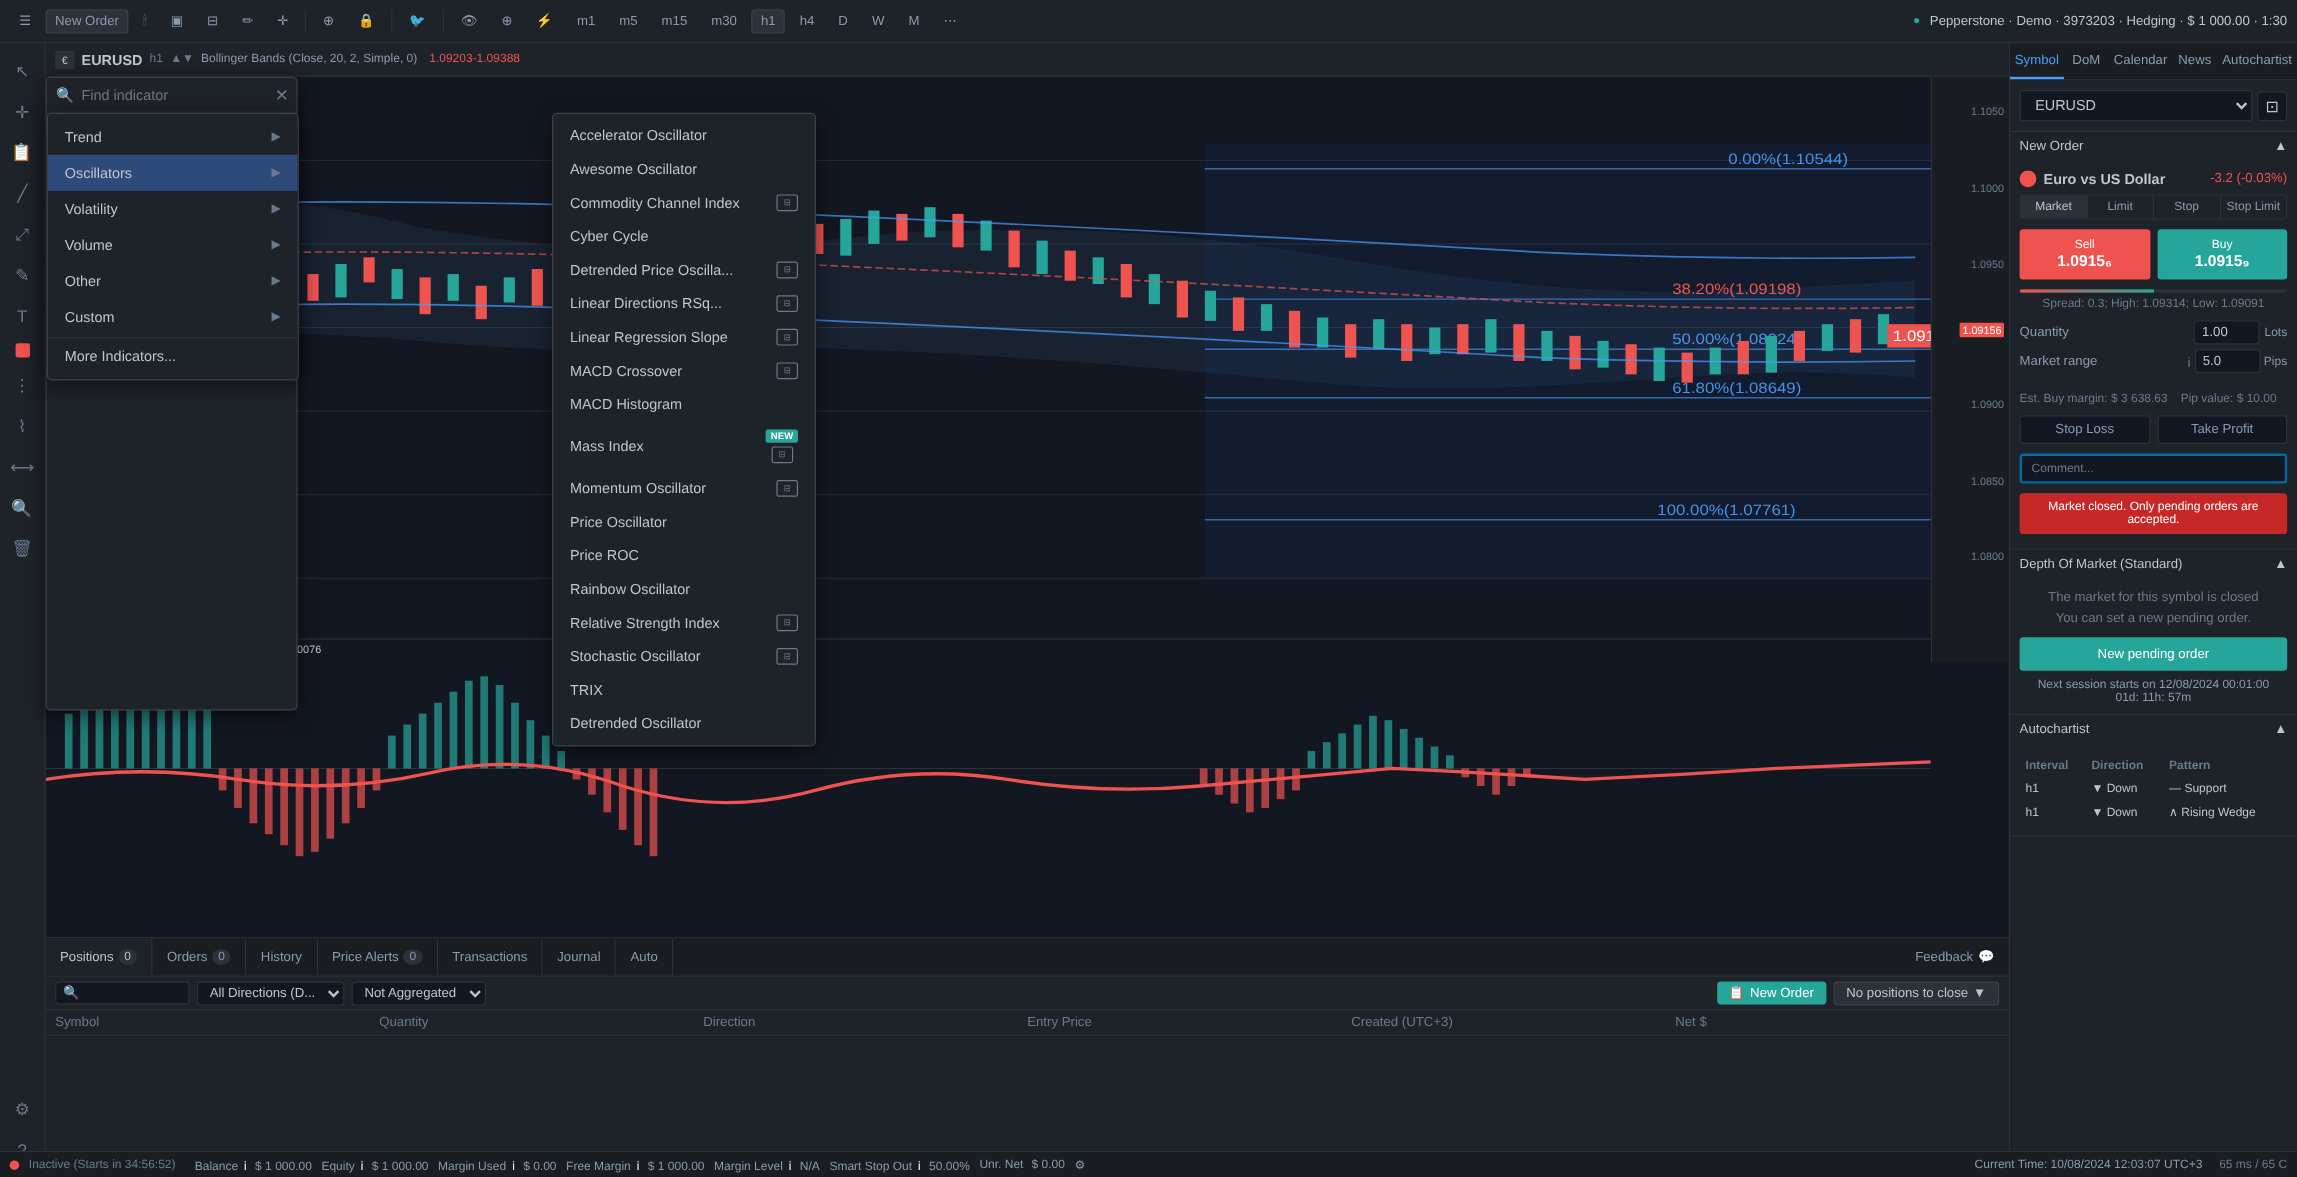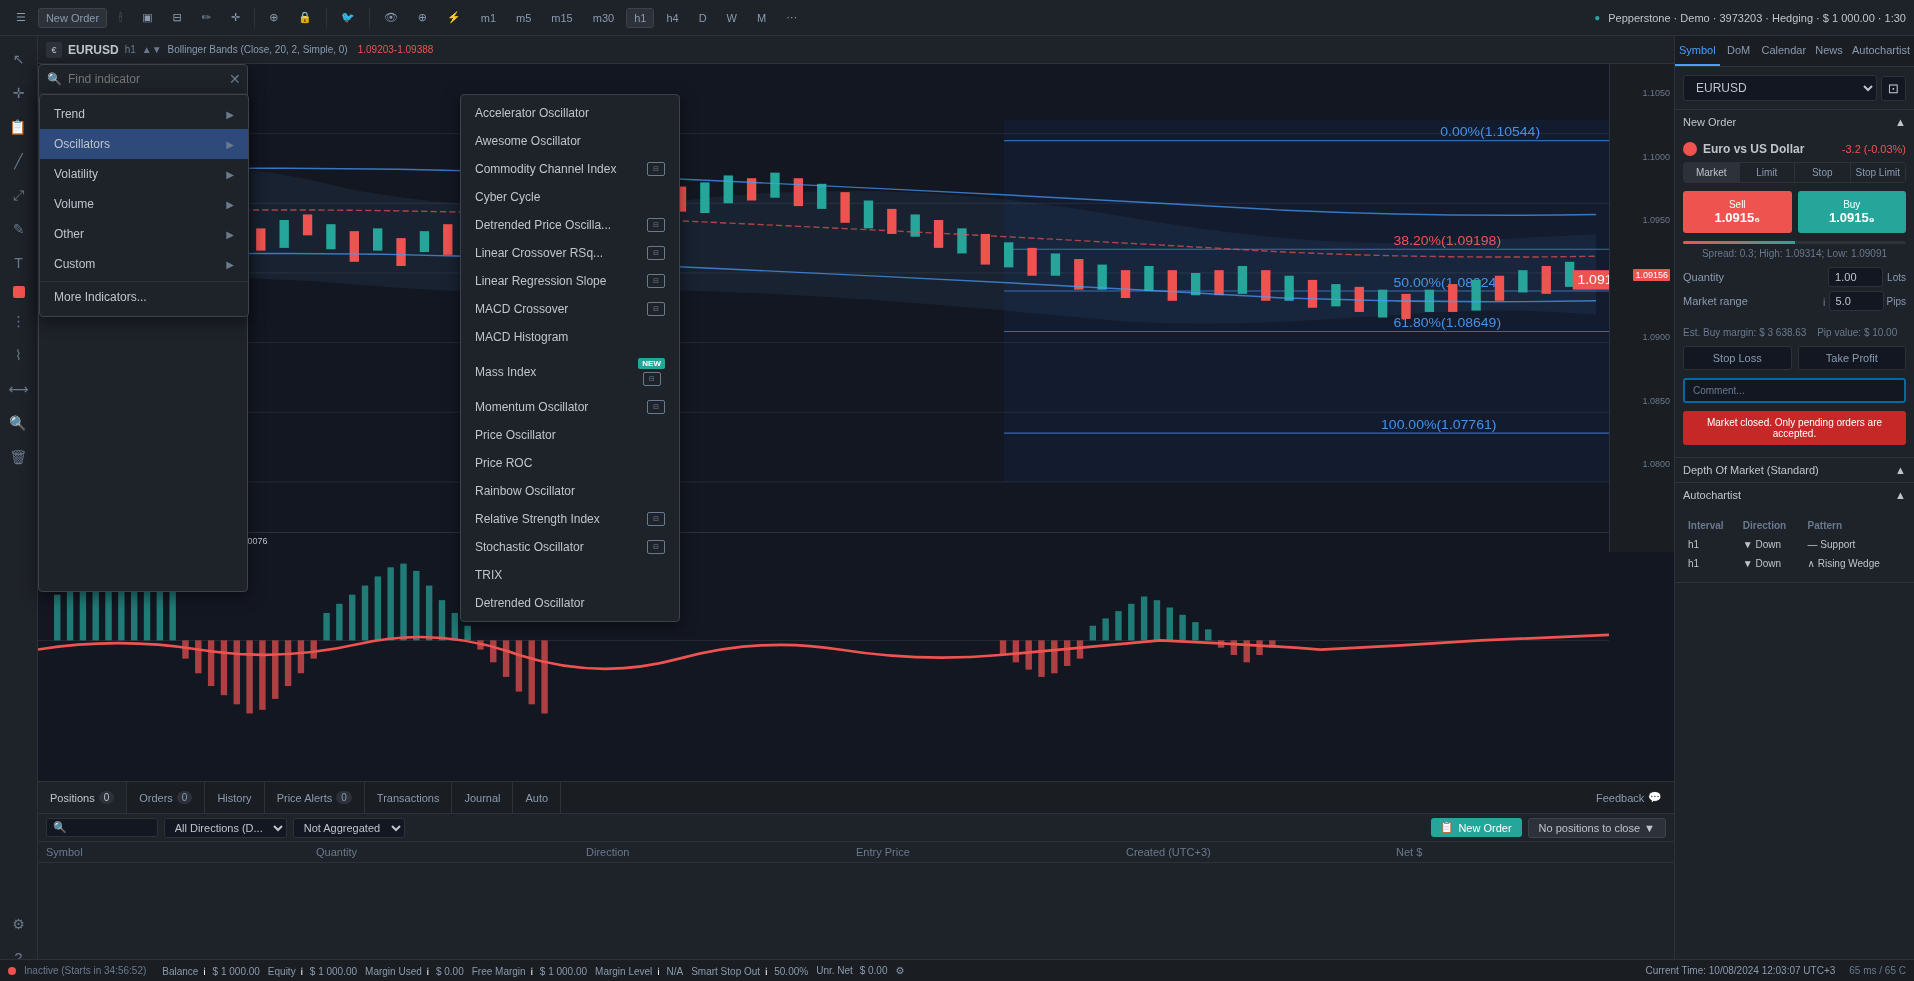--- a/index.html
+++ b/index.html
@@ -886,21 +886,21 @@
         <div class="indicator-icon">⊟</div>
       </div>
       <div class="oscillator-item">
         <span>Cyber Cycle</span>
       </div>
       <div class="oscillator-item">
         <span>Detrended Price Oscilla...</span>
         <div class="indicator-icon">⊟</div>
       </div>
       <div class="oscillator-item">
-        <span>Linear Crossover RSq...</span>
+        <span>Linear Directions RSq...</span>
         <div class="indicator-icon">⊟</div>
       </div>
       <div class="oscillator-item">
         <span>Linear Regression Slope</span>
         <div class="indicator-icon">⊟</div>
       </div>
       <div class="oscillator-item">
         <span>MACD Crossover</span>
         <div class="indicator-icon">⊟</div>
       </div>
@@ -1096,20 +1096,30 @@
       <div class="comment-row">Comment...</div>
 
       <div class="market-closed-banner">Market closed. Only pending orders are accepted.</div>
     </div>
   </div>
 
   <div class="panel-section">
     <div class="panel-section-header">
       <span>Depth Of Market (Standard)</span>
       <span>▲</span>
+    </div>
+    <div class="dom-section">
+      <div class="dom-message">
+        The market for this symbol is closed<br>You can set a new pending order.
+      </div>
+      <button class="new-pending-btn">New pending order</button>
+      <div class="next-session">
+        <div>Next session starts on 12/08/2024 00:01:00</div>
+        <div>01d: 11h: 57m</div>
+      </div>
     </div>
   </div>
 
   <div class="panel-section">
     <div class="panel-section-header">
       <span>Autochartist</span>
       <span>▲</span>
     </div>
     <div class="autochartist-section">
       <table class="autochartist-table">

